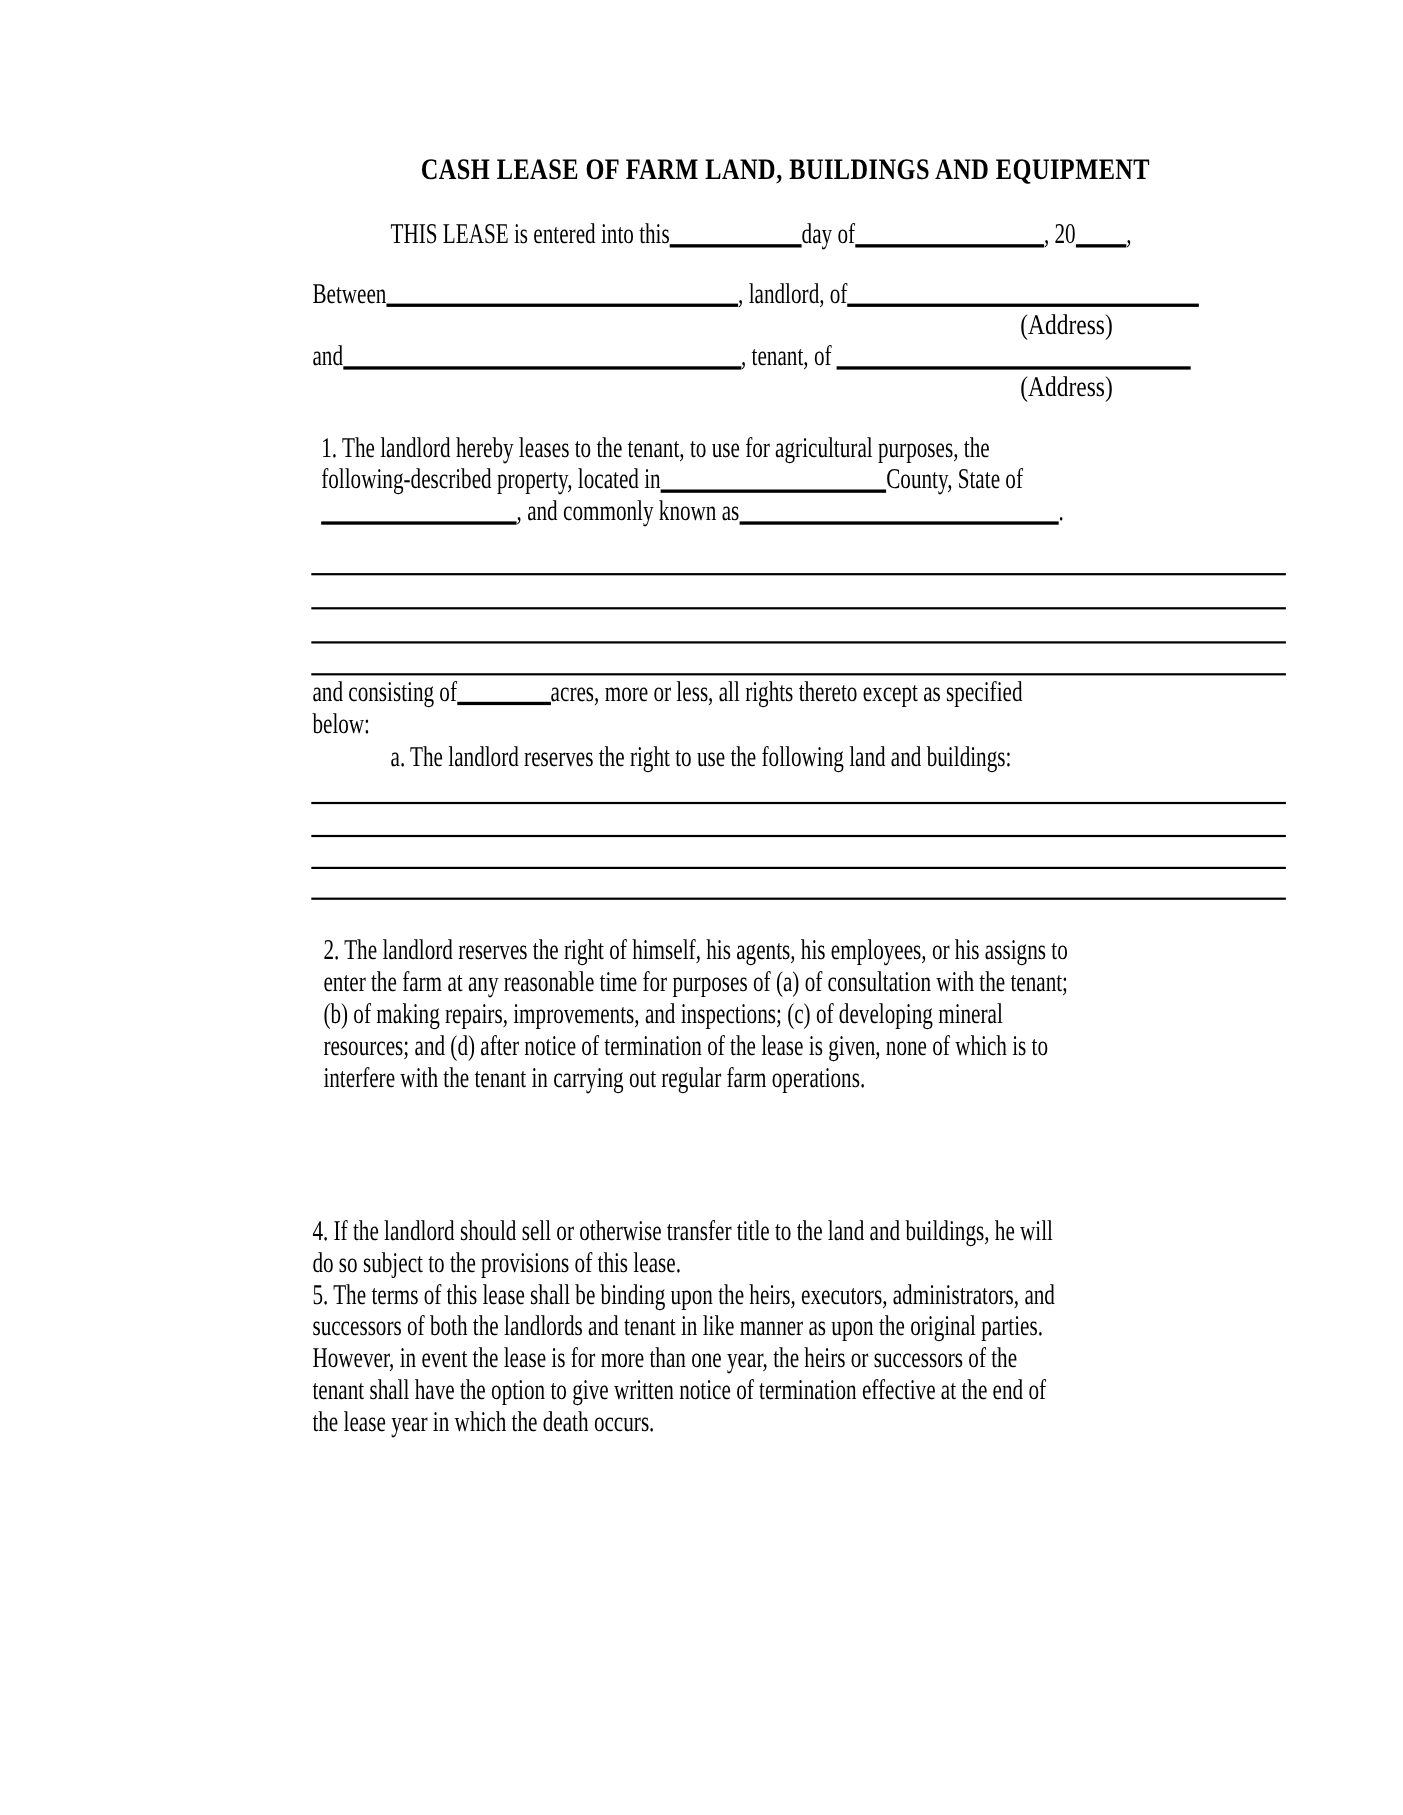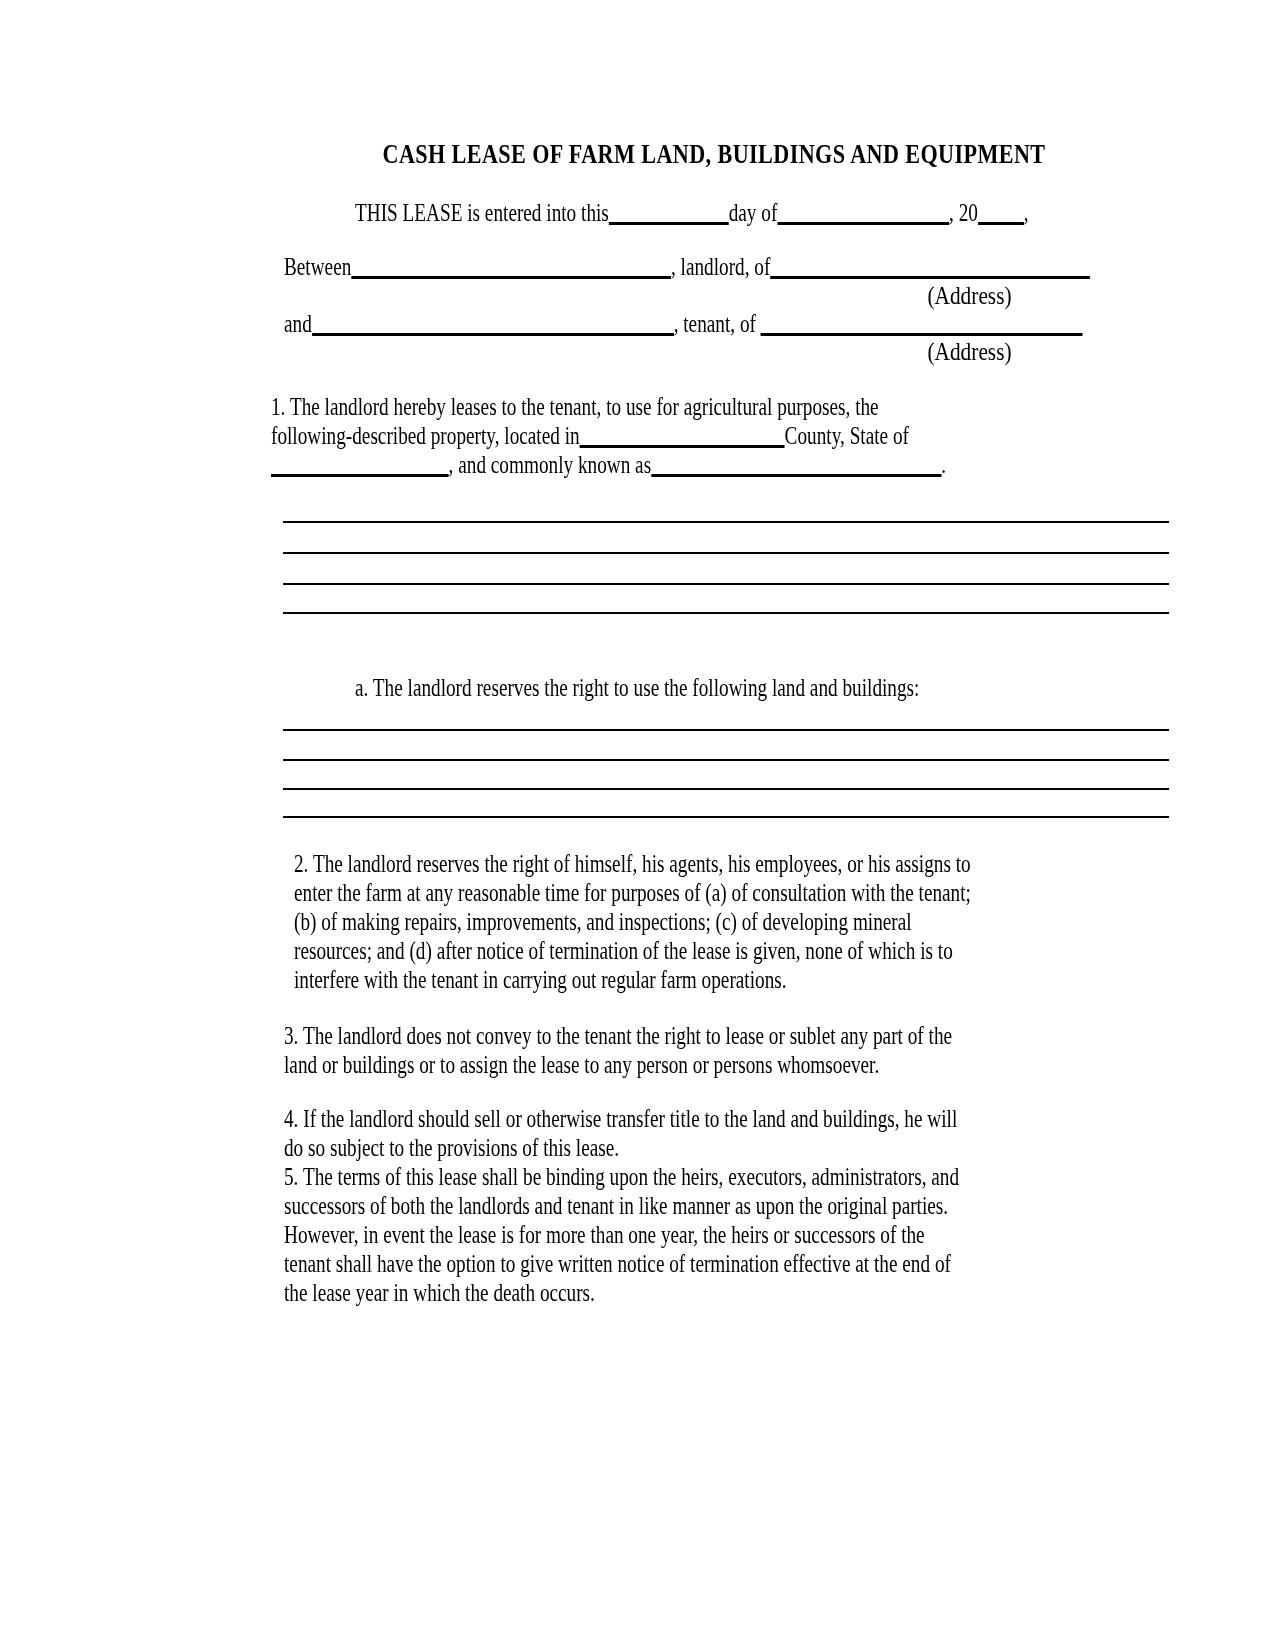--- a/index.html
+++ b/index.html
@@ -30,55 +30,55 @@
   <div class="abs title center-scaled" style="top:140px;left:177px;width:860px">CASH LEASE OF FARM LAND, BUILDINGS AND EQUIPMENT</div>
 
   <div class="abs cond" style="top:198px;left:248px"><span>THIS LEASE is entered into this</span><span class="blank" style="width: 162px;"></span><span>day of</span><span class="blank" style="width: 232px;"></span><span>, 20</span><span class="blank" style="width: 62px;"></span><span>,</span></div>
 
   <div class="abs cond" style="top:252px;left:177px"><span>Between</span><span class="blank" style="width: 432px;"></span><span>, landlord, of</span><span class="blank" style="width: 432px;"></span></div>
   <div class="abs center-scaled" style="top:281px;left:690px;width:345px">(Address)</div>
 
   <div class="abs cond" style="top:309px;left:177px"><span>and</span><span class="blank" style="width: 489px;"></span><span>, tenant, of </span><span class="blank" style="width: 435px;"></span></div>
   <div class="abs center-scaled" style="top:337px;left:690px;width:345px">(Address)</div>
 
-  <div class="abs para" style="top:392px;left:164px">
+  <div class="abs para" style="top:392px;left:185px">
       <div class="tline">1. The landlord hereby leases to the tenant, to use for agricultural purposes, the</div>
       <div class="tline"><span>following-described property, located in</span><span class="blank" style="width: 277px;"></span><span>County, State of</span></div>
       <div class="tline"><span class="blank" style="width: 240px;"></span><span>, and commonly known as</span><span class="blank" style="width: 392px;"></span><span>.</span></div>
     </div>
 
   <div>
     <div class="rule" style="top:521px"></div>
     <div class="rule" style="top:552px"></div>
     <div class="rule" style="top:583px"></div>
     <div class="rule" style="top:612px"></div>
   </div>
 
+  <div class="abs para" style="top:614px;left:177px">
+      <div class="tline"><span>and consisting of</span><span class="blank" style="width: 115px;"></span><span>acres, more or less, all rights thereto except as specified</span></div>
+      <div class="tline">below:</div>
+    </div>
 
   <div class="abs cond" style="top:673px;left:248px">a. The landlord reserves the right to use the following land and buildings:</div>
 
   <div>
     <div class="rule" style="top:729px"></div>
     <div class="rule" style="top:759px"></div>
     <div class="rule" style="top:788px"></div>
     <div class="rule" style="top:816px"></div>
   </div>
 
   <div class="abs para" style="top:849px;left:187px">
       <div class="tline">2. The landlord reserves the right of himself, his agents, his employees, or his assigns to</div>
       <div class="tline">enter the farm at any reasonable time for purposes of (a) of consultation with the tenant;</div>
       <div class="tline">(b) of making repairs, improvements, and inspections; (c) of developing mineral</div>
       <div class="tline">resources; and (d) after notice of termination of the lease is given, none of which is to</div>
       <div class="tline">interfere with the tenant in carrying out regular farm operations.</div>
     </div>
 
-  <div class="abs para" style="top:1021px;left:177px">
-      <div class="tline">3. The landlord does not convey to the tenant the right to lease or sublet any part of the</div>
-      <div class="tline">land or buildings or to assign the lease to any person or persons whomsoever.</div>
-    </div>
 
   <div class="abs para" style="top:1104px;left:177px">
       <div class="tline">4. If the landlord should sell or otherwise transfer title to the land and buildings, he will</div>
       <div class="tline">do so subject to the provisions of this lease.</div>
     </div>
 
   <div class="abs para" style="top:1162px;left:177px">
       <div class="tline">5. The terms of this lease shall be binding upon the heirs, executors, administrators, and</div>
       <div class="tline">successors of both the landlords and tenant in like manner as upon the original parties.</div>
       <div class="tline">However, in event the lease is for more than one year, the heirs or successors of the</div>

